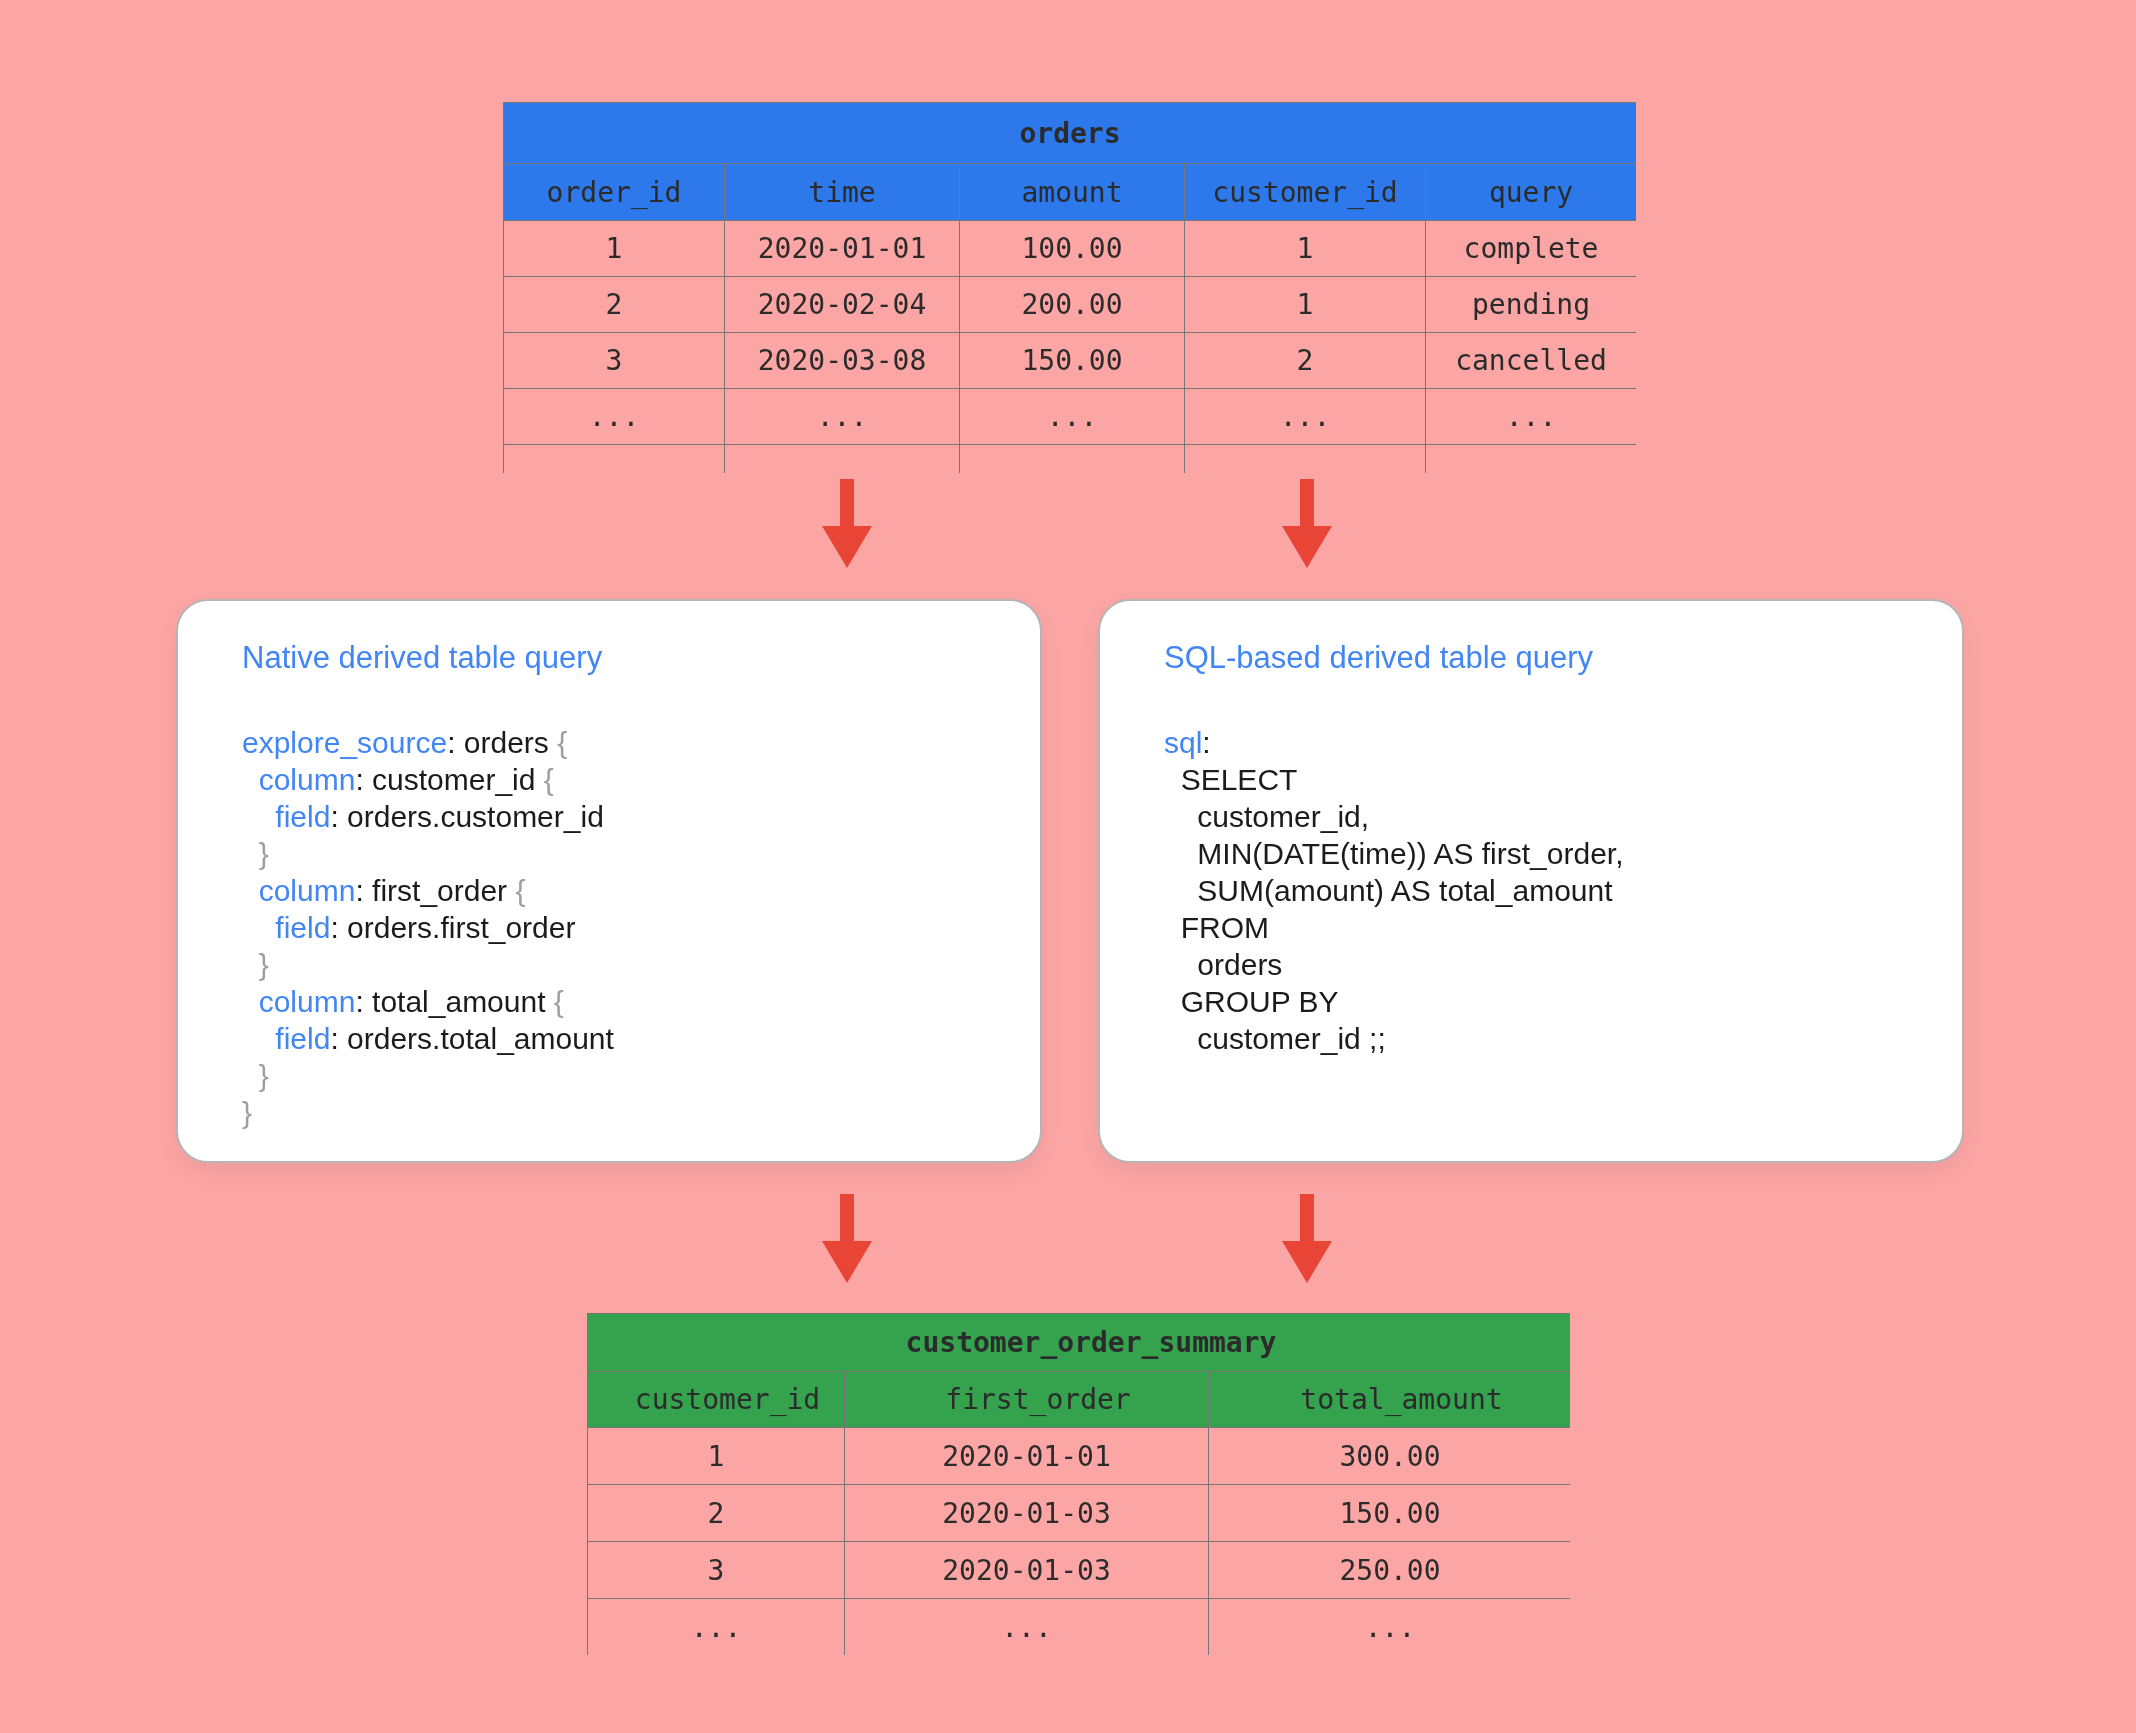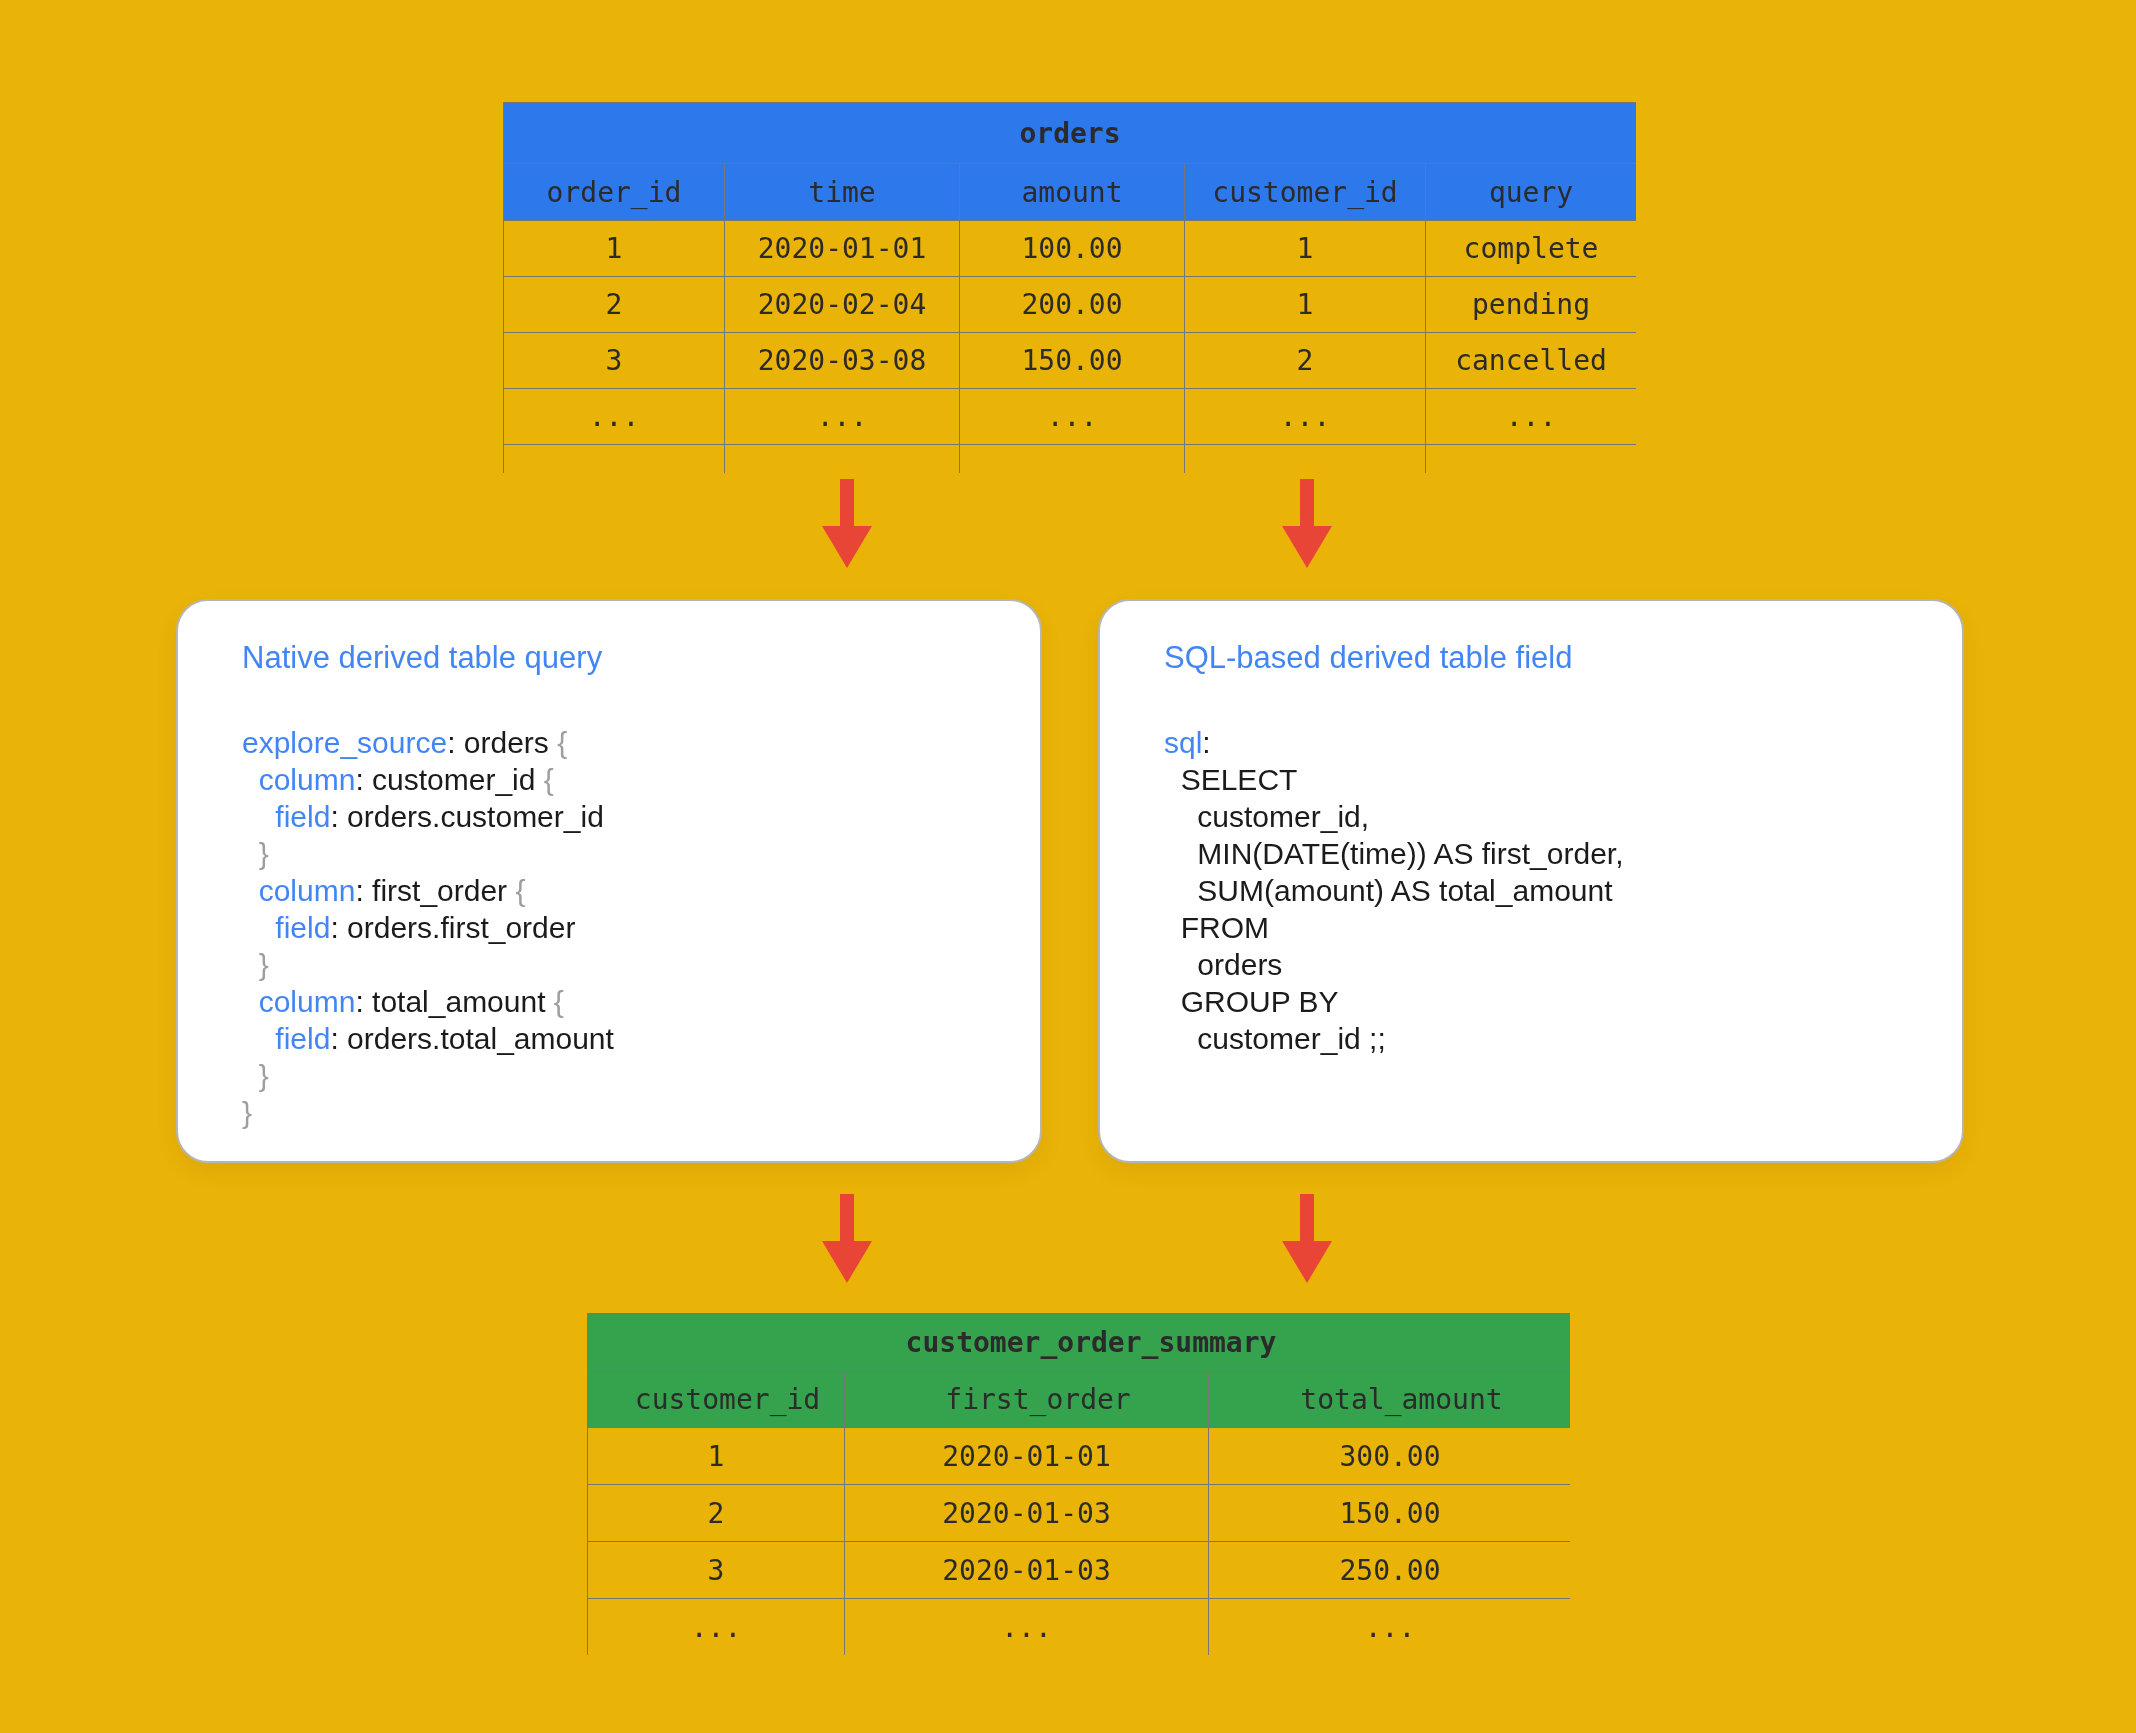--- a/index.html
+++ b/index.html
@@ -1,19 +1,19 @@
 <!DOCTYPE html>
 <html style="--c-header-blue: #2D78EB; --c-header-green: #35A24E; --c-arrow-red: #E94536; --c-title-blue: #4285F4; --c-keyword-blue: #4285F4;font-size:14.3px"><head>
 <meta charset="utf-8">
 <style>
   html,body{margin:0;padding:0;background:#ffffff;}
   .page{
     position:relative;
     width:2137px;height:1733px;
-    background:#eab308;
+    background:#fca5a5;
     font-family:"Liberation Sans", sans-serif;
     overflow:hidden;
   }
 
   
   .tbl-wrap{position:absolute;overflow:hidden;}
   table.dtbl{border-collapse:collapse;table-layout:fixed;width:100%;}
   table.dtbl td{
     border:1.8px solid #767676;
     text-align:center;vertical-align:middle;
@@ -143,21 +143,21 @@
     <div class="shaft"></div>
       <div class="head"></div>
   </div>
 
   <div class="qbox" style="left:176px;top:599px;">
     <div class="qbox-title">Native derived table query</div>
     <div class="code"><div><span class="kw">explore_source</span><span class="pl">: orders </span><span class="br">{</span></div><div><span class="pl">  </span><span class="kw">column</span><span class="pl">: customer_id </span><span class="br">{</span></div><div><span class="pl">    </span><span class="kw">field</span><span class="pl">: orders.customer_id</span></div><div><span class="br">  }</span></div><div><span class="pl">  </span><span class="kw">column</span><span class="pl">: first_order </span><span class="br">{</span></div><div><span class="pl">    </span><span class="kw">field</span><span class="pl">: orders.first_order</span></div><div><span class="br">  }</span></div><div><span class="pl">  </span><span class="kw">column</span><span class="pl">: total_amount </span><span class="br">{</span></div><div><span class="pl">    </span><span class="kw">field</span><span class="pl">: orders.total_amount</span></div><div><span class="br">  }</span></div><div><span class="br">}</span></div></div>
   </div>
 
   <div class="qbox" style="left:1098px;top:599px;">
-    <div class="qbox-title">SQL-based derived table field</div>
+    <div class="qbox-title">SQL-based derived table query</div>
     <div class="code"><div><span class="kw">sql</span><span class="pl">:</span></div><div><span class="pl">  SELECT</span></div><div><span class="pl">    customer_id,</span></div><div><span class="pl">    MIN(DATE(time)) AS first_order,</span></div><div><span class="pl">    SUM(amount) AS total_amount</span></div><div><span class="pl">  FROM</span></div><div><span class="pl">    orders</span></div><div><span class="pl">  GROUP BY</span></div><div><span class="pl">    customer_id ;;</span></div></div>
   </div>
 
   <div class="arrow" style="left:822px;top:1194px;">
     <div class="shaft"></div>
       <div class="head"></div>
   </div>
   <div class="arrow" style="left:1282px;top:1194px;">
     <div class="shaft"></div>
       <div class="head"></div>

